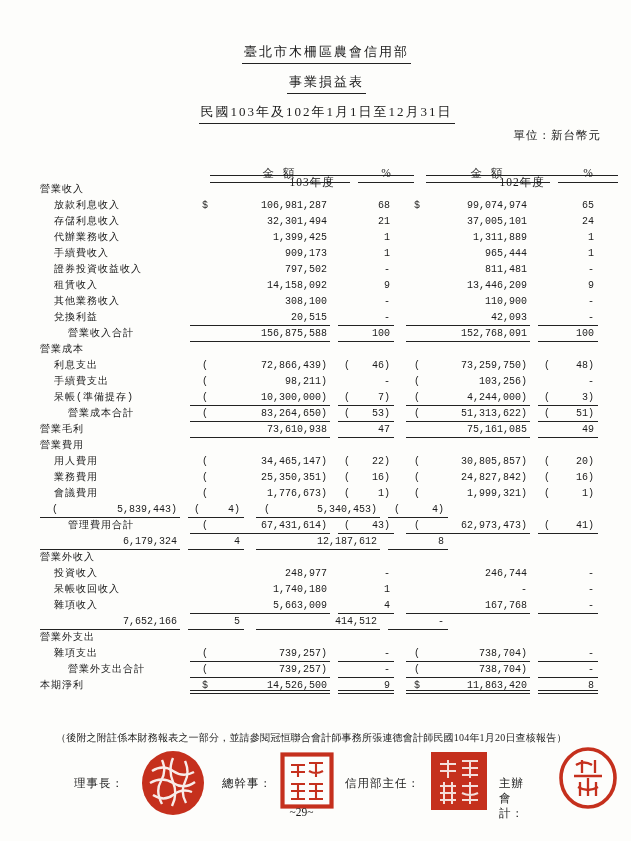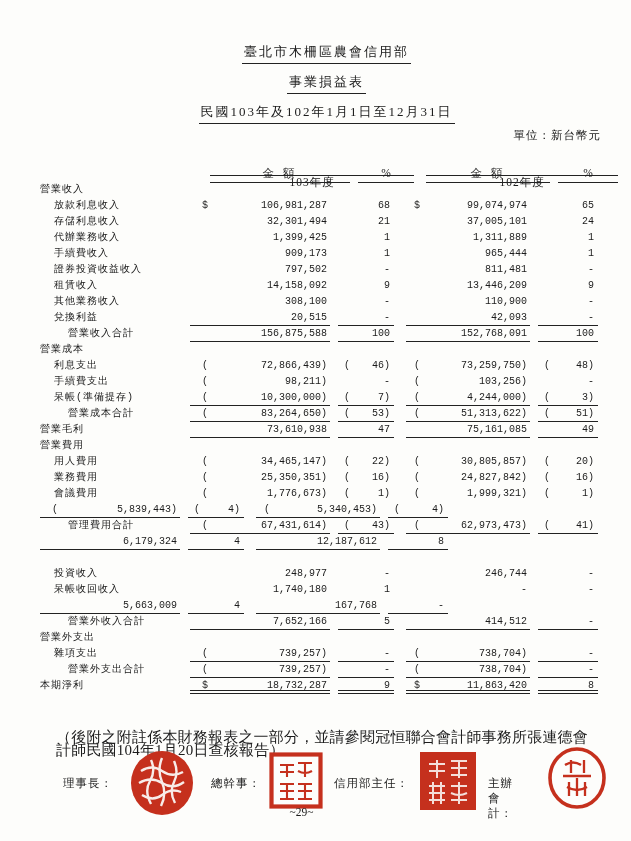--- a/index.html
+++ b/index.html
@@ -45,25 +45,25 @@
   .c.p2 { width:60px; margin-left:8px; padding:0 4px 0 6px; }
   .c.a1,.c.p1,.c.a2,.c.p2 { display:flex; }
   .c .pre { }
   .c .val { margin-left:auto; }
   .r-s { border-bottom:1px solid #222;text-align:right; }
   .r-d { border-bottom:4px double #222; }
 
   
   .footnote {
     position:absolute; top:731px; left:56px; width:535px;
-    font-size:15px; letter-spacing:0.2px; line-height:13px;
+    font-size:10px; letter-spacing:0.2px; line-height:13px;
   }
 
   
-  .sigs { position:absolute; top:746px; left:1px; width:506px; height:80px; }
+  .sigs { position:absolute; top:746px; left:12px; width:506px; height:80px; }
   .sig-label { position:absolute; font-size:11.5px; letter-spacing:1px; top:30px; }
   .sl-1 { left:62px; }  .sl-2 { left:210px;text-align:center; } .sl-3 { left:333px; } .sl-4 { left:487px; }
   .seal { position:absolute; }
   .seal-1 { left:127px; top:2px; }
   .seal-2 { left:268px; top:6px; }
   .seal-3 { left:419px; top:6px; }
   .seal-4 { left:546px; top:0px; }
   .seal-fill { fill:var(--seal,#c5301d); }
   .seal-stroke { stroke:var(--seal,#c5301d); fill:none; }
   .seal-white { stroke:#fdfdfb; fill:none; }
@@ -444,20 +444,21 @@
         <span class="val">4</span>
       </div>
       <div class="c a2 r-s">
         <span class="val">12,187,612</span>
       </div>
       <div class="c p2 r-s">
         <span class="val">8</span>
       </div>
     </div>
     <div class="trow">
+      <div class="c label">營業外收入</div>
       <div class="c a1"></div>
       <div class="c p1"></div>
       <div class="c a2"></div>
       <div class="c p2"></div>
     </div>
     <div class="trow">
       <div class="c label ind1">投資收入</div>
       <div class="c a1">
         <span class="val">248,977</span>
       </div>
@@ -480,35 +481,35 @@
         <span class="val">1</span>
       </div>
       <div class="c a2">
         <span class="val">-</span>
       </div>
       <div class="c p2">
         <span class="val">-</span>
       </div>
     </div>
     <div class="trow">
+      <div class="c label ind1">雜項收入</div>
       <div class="c a1 r-s">
         <span class="val">5,663,009</span>
       </div>
       <div class="c p1 r-s">
         <span class="val">4</span>
       </div>
       <div class="c a2 r-s">
         <span class="val">167,768</span>
       </div>
       <div class="c p2 r-s">
         <span class="val">-</span>
       </div>
     </div>
     <div class="trow">
-      <div class="c label ind2">營業外收入合計</div>
       <div class="c a1 r-s">
         <span class="val">7,652,166</span>
       </div>
       <div class="c p1 r-s">
         <span class="val">5</span>
       </div>
       <div class="c a2 r-s">
         <span class="val">414,512</span>
       </div>
       <div class="c p2 r-s">
@@ -553,21 +554,21 @@
         <span class="val">738,704)</span>
       </div>
       <div class="c p2 r-s">
         <span class="val">-</span>
       </div>
     </div>
     <div class="trow">
       <div class="c label">本期淨利</div>
       <div class="c a1 r-d">
         <span class="pre">$</span>
-        <span class="val">18,732,287</span>
+        <span class="val">14,526,500</span>
       </div>
       <div class="c p1 r-d">
         <span class="val">9</span>
       </div>
       <div class="c a2 r-d">
         <span class="pre">$</span>
         <span class="val">11,863,420</span>
       </div>
       <div class="c p2 r-d">
         <span class="val">8</span>

